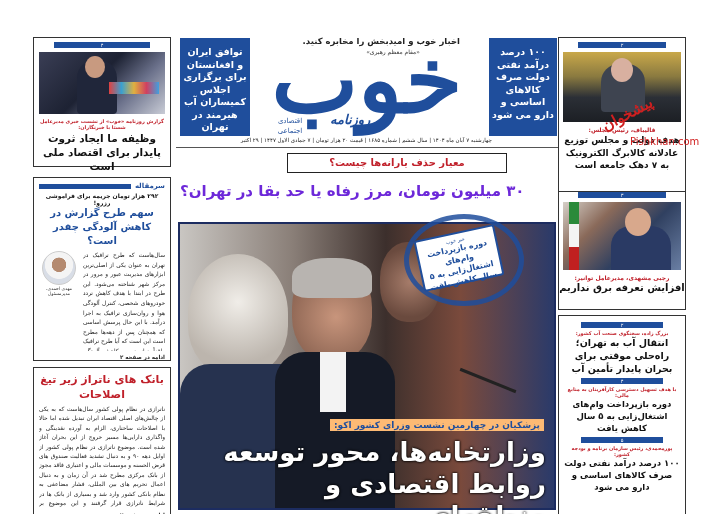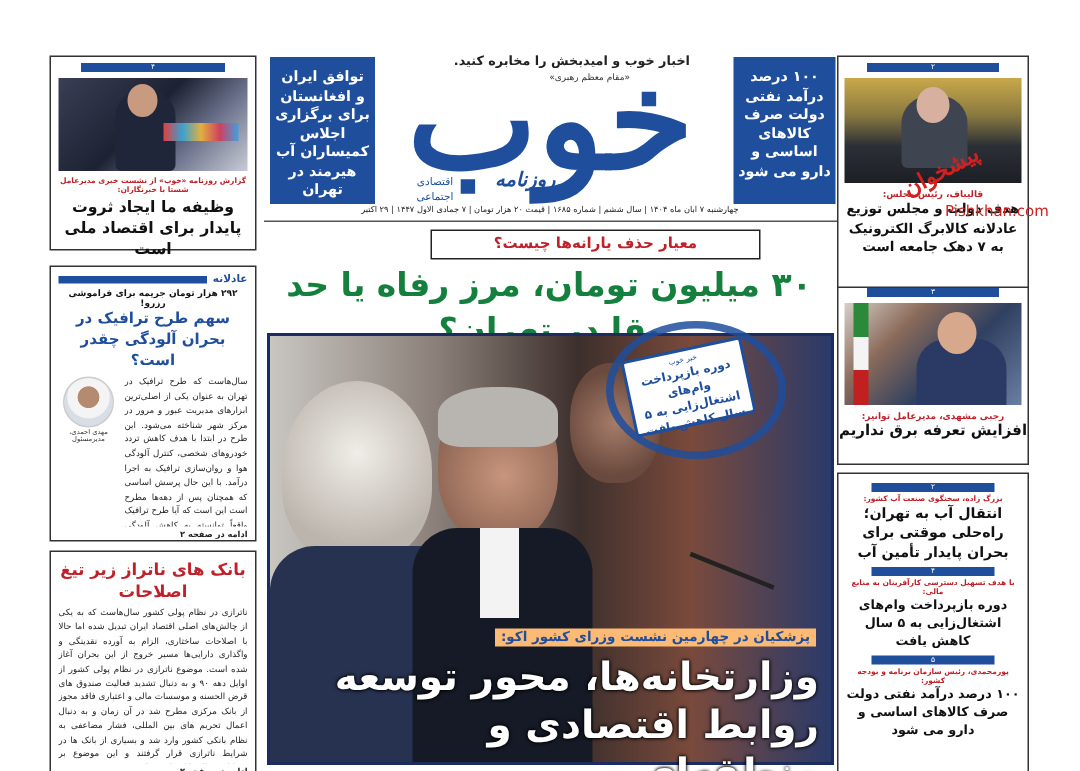--- a/index.html
+++ b/index.html
@@ -36,21 +36,21 @@
   .main-frame { left: 178px; top: 222px; width: 378px; height: 288px; border: 2px solid #1c2c60; }
   .main-caption-kicker { right: 10px; top: 195px; background: #fdba74; color: #1f4e9c; font-size: 9px; font-weight: bold; padding: 1px 4px; }
   .main-caption-head { right: 8px; top: 212px; width: 330px; color: #fff; font-weight: 900; font-size: 26px; line-height: 32px; text-align: right; text-shadow: 0 0 3px #000, 0 0 2px #000; }
 
   .stamp { left: 418px; top: 232px; width: 82px; height: 52px; background: #fff; border: 2.5px solid #1f4e9c; transform: rotate(-12deg); border-radius: 3px; padding: 3px; }
   .stamp-ring { left: 404px; top: 214px; width: 120px; height: 92px; border: 5px solid #1f4e9c; border-radius: 50%; opacity: 0.85; }
   .stamp-label { font-size: 5px; color: #1f4e9c; text-align: center; }
   .stamp-text { font-size: 8px; font-weight: bold; color: #1f4e9c; text-align: center; line-height: 11px; }
 
   .main-kicker-box { left: 287px; top: 153px; width: 220px; height: 20px; border: 1.5px solid #222; color: #c0202a; font-size: 10px; font-weight: bold; text-align: center; line-height: 17px; }
-  .main-headline { left: 180px; top: 176px; width: 372px; font-size: 22px; font-weight: 900; text-align: center; color: #15803d; line-height: 30px; }
+  .main-headline { left: 180px; top: 176px; width: 372px; font-size: 15px; font-weight: 900; text-align: left; color: #6d28d9; line-height: 30px; }
 
   .watermark { left: 600px; top: 105px; font-family: "DejaVu Serif", serif; font-size: 15px; color: #d02020; transform: rotate(-28deg); font-weight: bold; }
   .watermark-url { left: 630px; top: 136px; font-size: 10px; color: #d02020; direction: ltr; }
 
   .body-text { font-size: 6.3px; line-height: 10.6px; color: #222; text-align: justify; }
   .continue { font-size: 5.5px; font-weight: bold; color: #222; margin-top: 3px; }
 
   .rule { background: #555; height: 1px; }
 </style>
 </head>
@@ -77,25 +77,25 @@
     <div style="position:absolute; left:38px; top:8px; width:40px; height:54px; background:#20263a; border-radius:18px 18px 4px 4px;"></div>
     <div style="position:absolute; left:46px; top:4px; width:20px; height:22px; background:#c89a80; border-radius:50%;"></div>
     <div style="position:absolute; right:6px; top:30px; width:50px; height:12px; background:linear-gradient(90deg,#e04040,#3aa0d0,#e0b040,#d04060,#40a0e0);"></div>
   </div>
   <div class="kicker" style="margin-top:4px; font-size:5px;">گزارش روزنامه «خوب» از نشست خبری مدیرعامل شستا با خبرنگاران:</div>
   <div class="headline" style="font-size:10.5px; line-height:14px; margin-top:1px;">وظیفه ما ایجاد ثروت پایدار برای اقتصاد ملی است</div>
 </div>
 
 <div class="abs panel" style="left:33px; top:177px; width:138px; height:184px; padding:4px 5px;">
   <div style="display:flex; align-items:center; gap:4px;">
-    <span style="font-size:7px; color:#1f4e9c; font-weight:bold;">عادلانه</span>
+    <span style="font-size:7px; color:#1f4e9c; font-weight:bold;">سرمقاله</span>
     <span style="flex:1; height:5px; background:#1f4e9c;"></span>
   </div>
   <div style="font-size:6px; font-weight:bold; text-align:center; margin-top:2px;">۲۹۲ هزار تومان جریمه برای فراموشی رزرو!</div>
-  <div class="headline" style="font-size:10px; line-height:14px; color:#1f4e9c;">سهم طرح ترافیک در بحران آلودگی چقدر است؟</div>
+  <div class="headline" style="font-size:10px; line-height:14px; color:#1f4e9c;">سهم طرح گزارش در کاهش آلودگی چقدر است؟</div>
   <div style="position:relative; margin-top:3px;">
     <div style="float:left; width:40px; margin-right:4px; text-align:center;">
       <div style="width:34px; height:34px; border-radius:50%; background:radial-gradient(circle at 50% 40%, #b48a70 0 28%, #f4f4f4 30% 55%, #d8dde6 58%); margin:0 auto; border:1px solid #ccc;"></div>
       <div style="font-size:4.5px; color:#333; margin-top:1px;">مهدی احمدی، مدیرمسئول</div>
     </div>
     <div class="body-text" style="font-size:5.8px; line-height:9.6px; height:100px; overflow:hidden;">سال‌هاست که طرح ترافیک در تهران به عنوان یکی از اصلی‌ترین ابزارهای مدیریت عبور و مرور در مرکز شهر شناخته می‌شود. این طرح در ابتدا با هدف کاهش تردد خودروهای شخصی، کنترل آلودگی هوا و روان‌سازی ترافیک به اجرا درآمد. با این حال پرسش اساسی که همچنان پس از دهه‌ها مطرح است این است که آیا طرح ترافیک واقعاً توانسته به کاهش آلودگی هوای تهران کمک کند یا تنها به ابزاری برای مدیریت درآمد شهری و نظم‌دهی ظاهری تردد تبدیل شده است. بررسی این موضوع نیازمند نگاهی دقیق به داده‌های محیط‌زیستی، رفتار شهروندان و سازوکار اجرایی این طرح است...</div>
   </div>
   <div class="continue">ادامه در صفحه ۲</div>
 </div>
 

